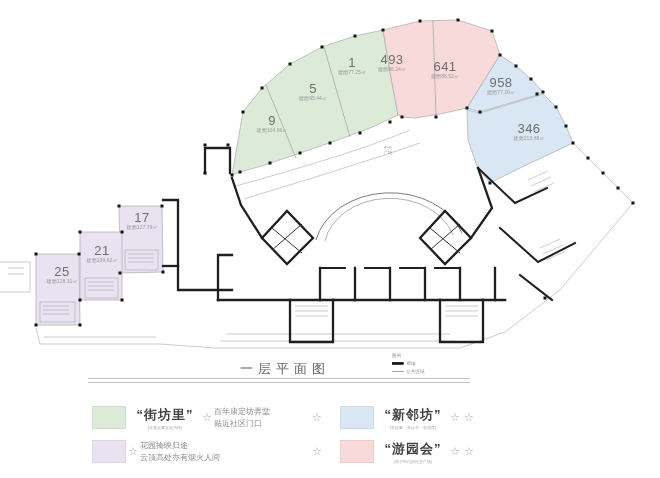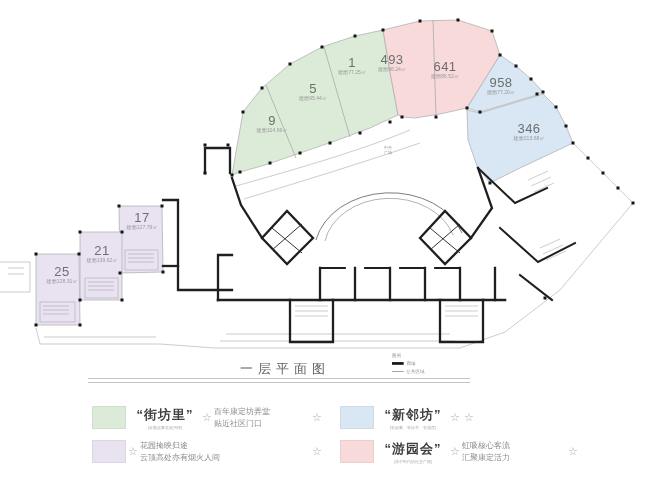--- a/index.html
+++ b/index.html
@@ -230,22 +230,18 @@
         <div class="lg-star">☆</div>
       </div>
 
       <div class="legend-row">
         <div class="swatch" style="background: rgb(248, 218, 218);"></div>
         <div class="lg-title-wrap">
           <div class="lg-title">“游园会”</div>
           <div class="lg-sub">(属于时代的社交产物)</div>
         </div>
         <div class="lg-star">☆</div>
-        <div class="lg-desc">
-          <div>虹吸核心客流</div>
-          <div>汇聚康定活力</div>
-        </div>
         <div class="lg-star">☆</div>
       </div>
     </div>
 
   </div>
 </div>
 
 </body></html>

